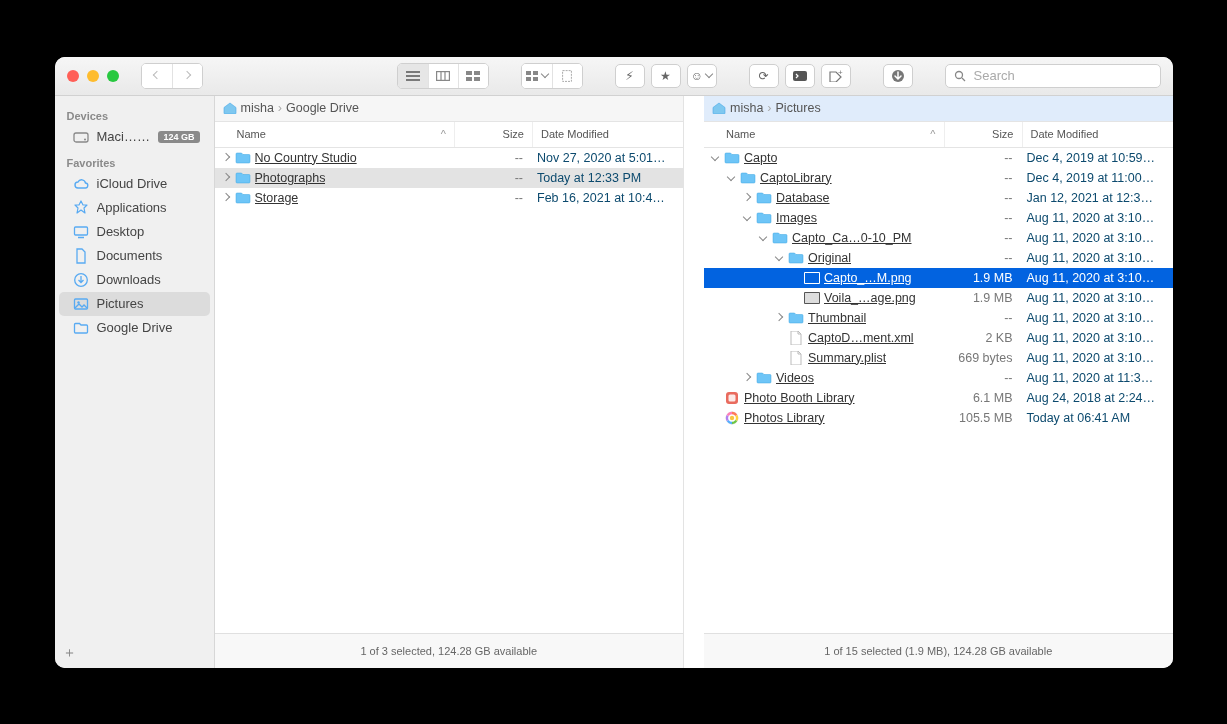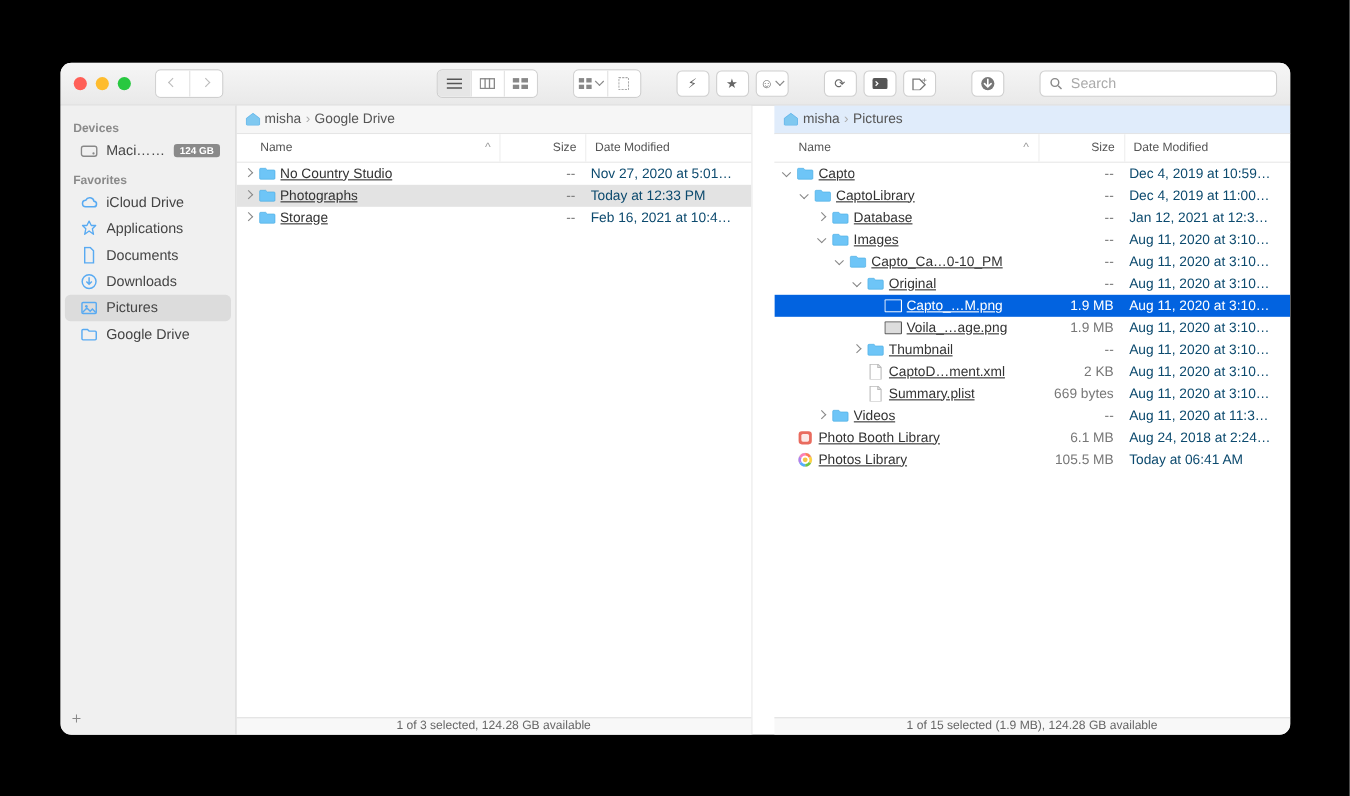--- a/index.html
+++ b/index.html
@@ -125,21 +125,21 @@
   .row.sel .c-size,.row.sel .c-date{color:#fff;}
   .row .disclosure{
     width:10px;height:10px;display:inline-flex;align-items:center;justify-content:center;
     color:#888;flex-shrink:0;
   }
   .row .noarrow{width:10px;flex-shrink:0;}
   .row .fic{width:16px;height:16px;flex-shrink:0;display:flex;align-items:center;justify-content:center;}
   .row .label{overflow:hidden;text-overflow:ellipsis;}
 
   .status{
-    height:16px;border-top:1px solid #e0e0e0;background:#f8f8f8;
+    height:35px;border-top:1px solid #e0e0e0;background:#f8f8f8;
     display:flex;align-items:center;justify-content:center;
     font-size:11px;color:#666;flex-shrink:0;
   }
 
   
   svg{display:block;}
 </style>
 </head>
 <body>
 
@@ -293,20 +293,30 @@
         <span class="txt">iCloud Drive</span>
 
       </div>
           <div class="side-item">
         <span class="ic">
               <svg width="16" height="16" viewBox="0 0 16 16">
                 <path d="M8 1l2 4h4l-3 3 1 5-4-3-4 3 1-5-3-3h4z" fill="none" stroke="#58aaf2" stroke-width="1.2" stroke-linejoin="round"></path>
               </svg>
             </span>
         <span class="txt">Applications</span>
+
+      </div>
+          <div class="side-item">
+        <span class="ic">
+              <svg width="16" height="16" viewBox="0 0 16 16">
+                <rect x="1.5" y="3" width="13" height="8" rx="1" fill="none" stroke="#58aaf2" stroke-width="1.3"></rect>
+                <line x1="5" y1="13.5" x2="11" y2="13.5" stroke="#58aaf2" stroke-width="1.3"></line>
+              </svg>
+            </span>
+        <span class="txt">Desktop</span>
 
       </div>
           <div class="side-item">
         <span class="ic">
               <svg width="16" height="16" viewBox="0 0 16 16">
                 <path d="M4 1h5l3 3v11H4z" fill="none" stroke="#58aaf2" stroke-width="1.3"></path>
               </svg>
             </span>
         <span class="txt">Documents</span>
 

